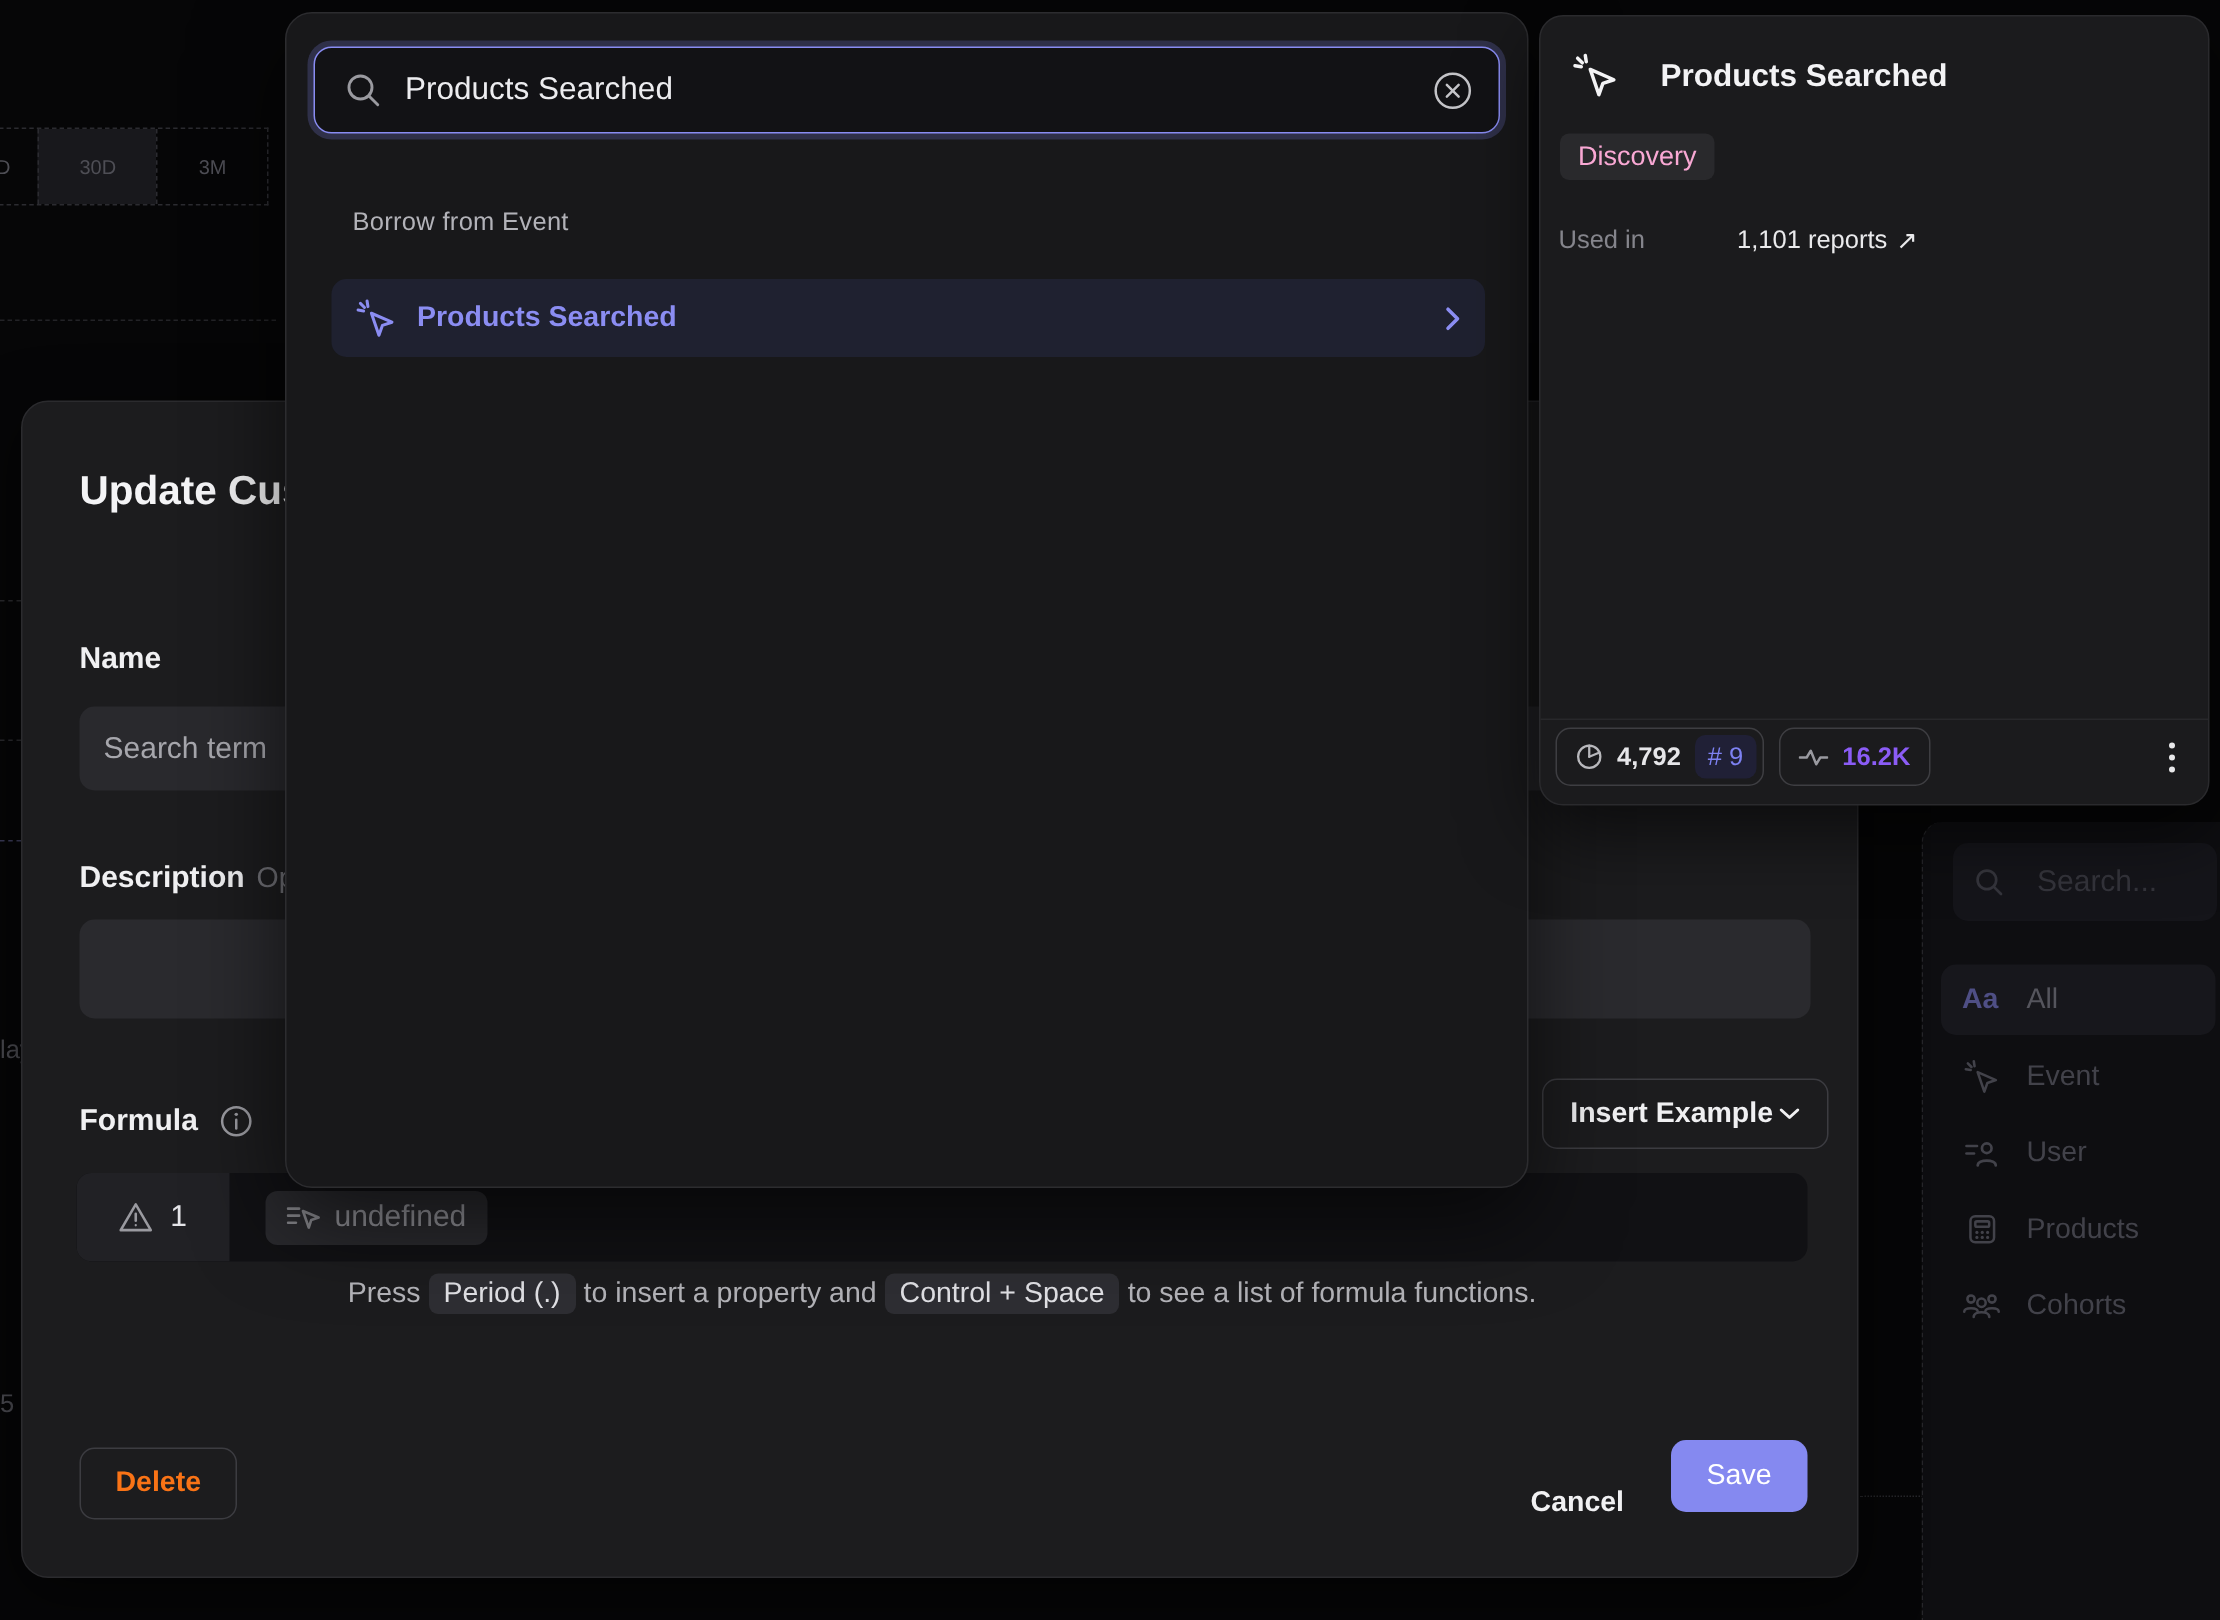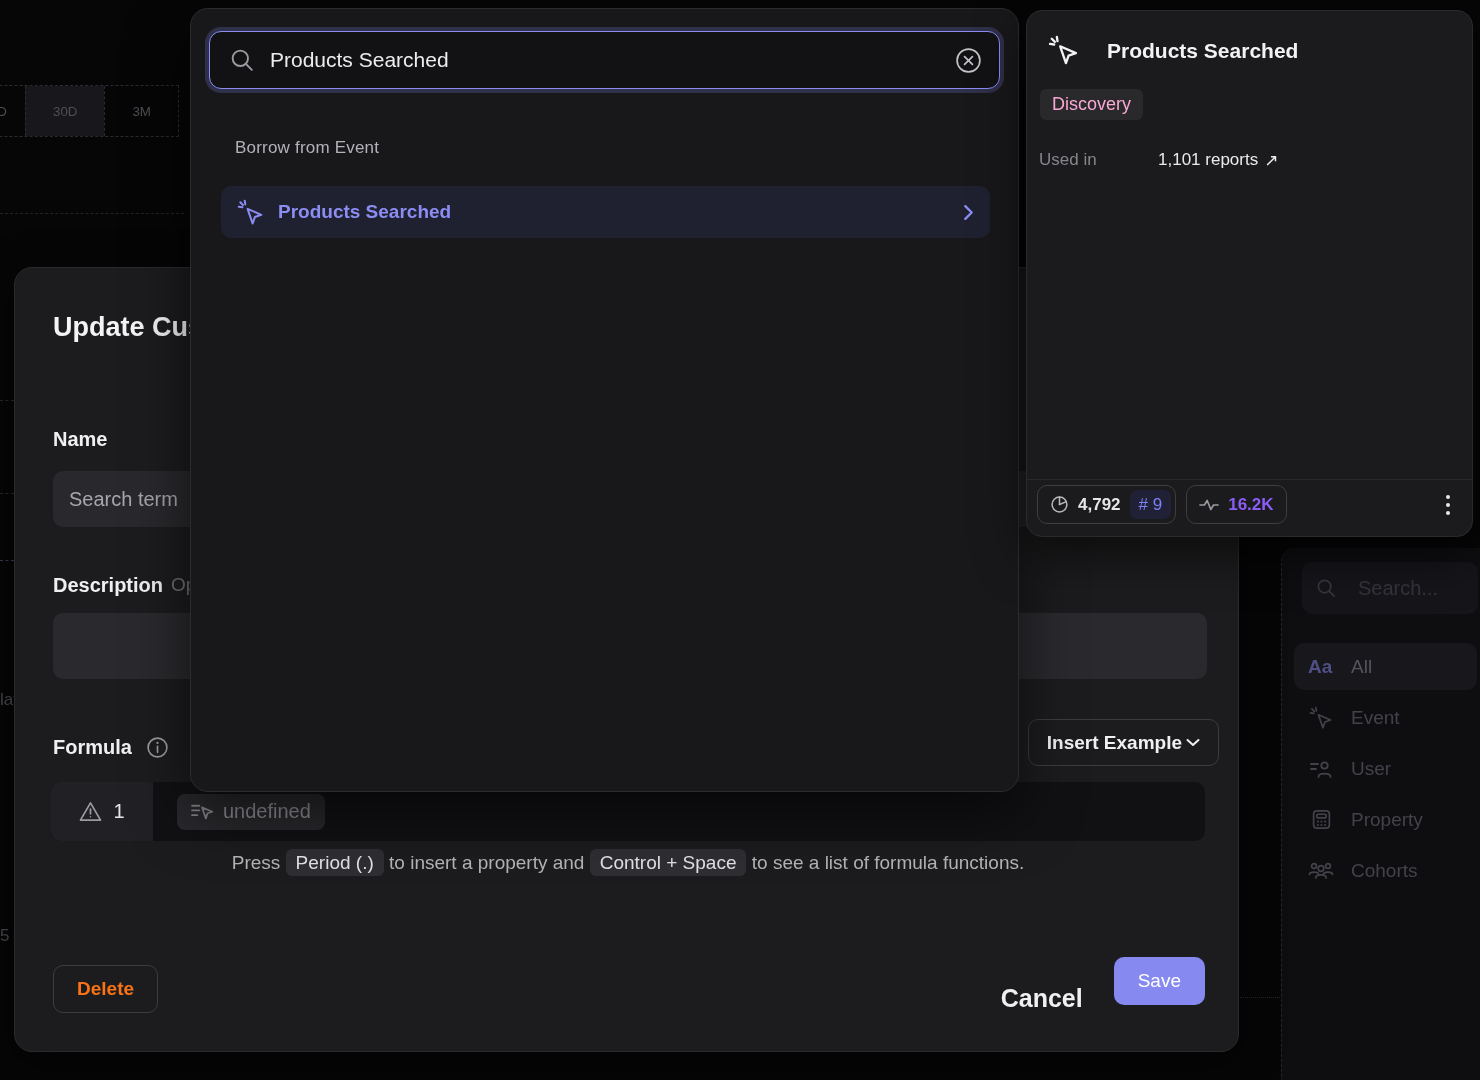--- a/index.html
+++ b/index.html
@@ -34,42 +34,42 @@
   .sb-item .ic{width:26px;display:flex;justify-content:center;color:#42424a;}
 
   
   .update-modal{position:absolute;left:14px;top:267px;width:1223px;height:783px;background:#1c1c1e;
     border:1px solid #2b2b2e;border-radius:18px;z-index:10;box-shadow:0 10px 40px rgba(0,0,0,.55);}
   .um-title{position:absolute;left:38px;top:44px;font-size:27px;font-weight:bold;color:#f4f4f6;white-space:nowrap;}
   .um-label{font-size:20px;font-weight:bold;color:#f0f0f2;}
   .um-name-label{position:absolute;left:38px;top:160px;}
   .um-name-input{position:absolute;left:38px;top:203px;width:1118px;height:56px;background:#29292d;
     border:none;border-radius:10px;padding:0 16px;font-size:20px;color:#a6a6ac;}
-  .um-desc-row{position:absolute;left:38px;top:306px;display:flex;align-items:flex-start;gap:8px;}
+  .um-desc-row{position:absolute;left:38px;top:306px;display:flex;align-items:center;gap:8px;}
   .um-optional{font-size:19px;color:#707076;}
   .um-desc-area{position:absolute;left:38px;top:345px;width:1150px;height:62px;background:#2a2a2e;
     border:none;border-radius:10px;resize:none;}
   .um-formula-row{position:absolute;left:38px;top:468px;display:flex;align-items:center;gap:14px;color:#9a9aa0;}
   .um-insert{position:absolute;right:19px;top:451px;height:47px;display:flex;align-items:center;gap:4px;
     padding:0 18px;border:1px solid #3c3c41;border-radius:10px;font-size:19px;font-weight:600;color:#f0f0f2;}
   .um-frm{position:absolute;left:36px;top:514px;width:1154px;height:59px;display:flex;
     border-radius:10px;overflow:hidden;background:#111114;}
   .um-err{width:102px;background:#212125;display:flex;align-items:center;justify-content:center;gap:11px;
     color:#9a9aa0;flex:none;}
   .um-err b{color:#e4e4e8;font-size:20px;font-weight:normal;}
   .um-frm-input{flex:1;display:flex;align-items:center;padding-left:24px;}
   .um-chip{display:flex;align-items:center;gap:9px;height:36px;padding:0 14px;background:#29292d;
     border-radius:8px;color:#85858a;}
   .um-chip span{font-size:20px;color:#8e8e94;}
   .um-help{position:absolute;left:38px;top:584px;width:1150px;text-align:center;font-size:19px;color:#b4b4b9;}
   .kbd{background:#2e2e33;border-radius:6px;padding:3px 10px;color:#e2e2e6;}
   .um-delete{position:absolute;left:38px;bottom:38px;height:48px;padding:0 23px;border:1px solid #3c3c41;
     border-radius:10px;font-size:19px;font-weight:600;color:#f97316;}
   .um-footer{position:absolute;right:33px;bottom:38px;display:flex;align-items:center;gap:31px;}
-  .um-cancel{font-size:25px;font-weight:600;color:#f0f0f2;margin-top:36px;}
+  .um-cancel{font-size:19px;font-weight:600;color:#f0f0f2;margin-top:36px;}
   .um-save{height:48px;padding:0 24px;border-radius:10px;background:#8589f0;color:#ffffff;
     font-size:19px;font-weight:normal;}
 
   
   .search-popover{position:absolute;left:190px;top:8px;width:827px;height:782px;background:#18181a;
     border:1px solid #2c2c2f;border-radius:18px;z-index:30;box-shadow:0 20px 60px rgba(0,0,0,.6);}
   .sp-input{position:absolute;left:18px;top:22px;width:791px;height:58px;box-sizing:border-box;
     background:#121215;border:1.5px solid #898cf2;border-radius:12px;
     box-shadow:0 0 0 4px rgba(133,137,240,.22);display:flex;align-items:center;}
   .sp-input .mag{margin:0 14px 0 20px;color:#9a9aa0;display:flex;}
@@ -167,21 +167,21 @@
             <g fill="currentColor" stroke="none">
               <circle cx="6.6" cy="12" r="1"></circle>
                 <circle cx="10" cy="12" r="1"></circle>
                 <circle cx="13.4" cy="12" r="1"></circle>
               <circle cx="6.6" cy="15.2" r="1"></circle>
                 <circle cx="10" cy="15.2" r="1"></circle>
                 <circle cx="13.4" cy="15.2" r="1"></circle>
             </g>
           </svg>
         </span>
-        <span>Property</span>
+        <span>Products</span>
       </div>
       <div class="sb-item">
         <span class="ic">
           <svg width="26" height="19" viewBox="0 0 26 19" fill="none" stroke="currentColor" stroke-width="1.7" stroke-linecap="round">
             <circle cx="6" cy="5" r="2.4"></circle>
               <path d="M1.5 13.5 C1.5 10.3 10.5 10.3 10.5 13.5"></path>
             <circle cx="20" cy="5" r="2.4"></circle>
               <path d="M15.5 13.5 C15.5 10.3 24.5 10.3 24.5 13.5"></path>
             <circle cx="13" cy="7.5" r="2.8"></circle>
               <path d="M7.8 17 C7.8 12.8 18.2 12.8 18.2 17"></path>

